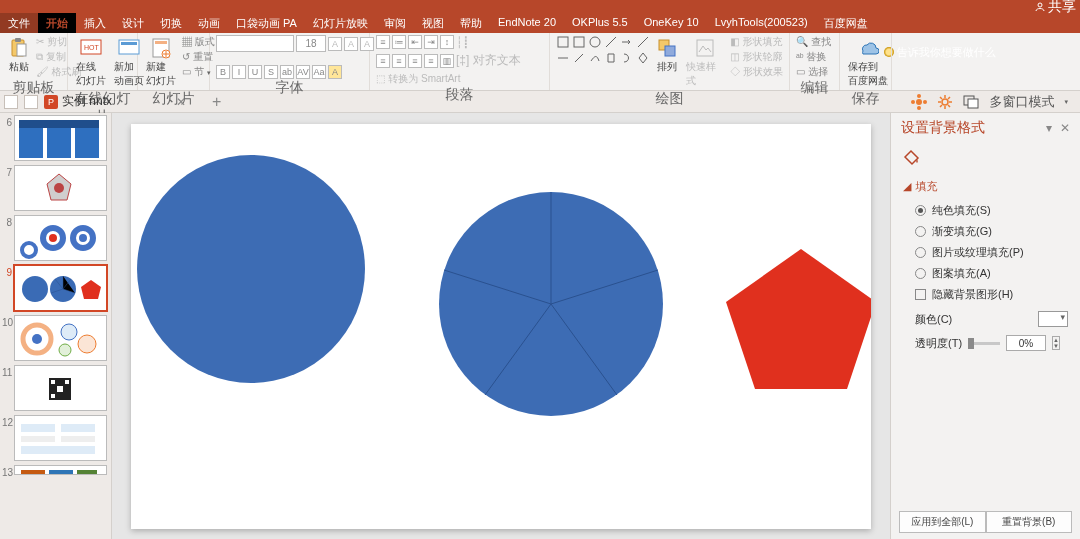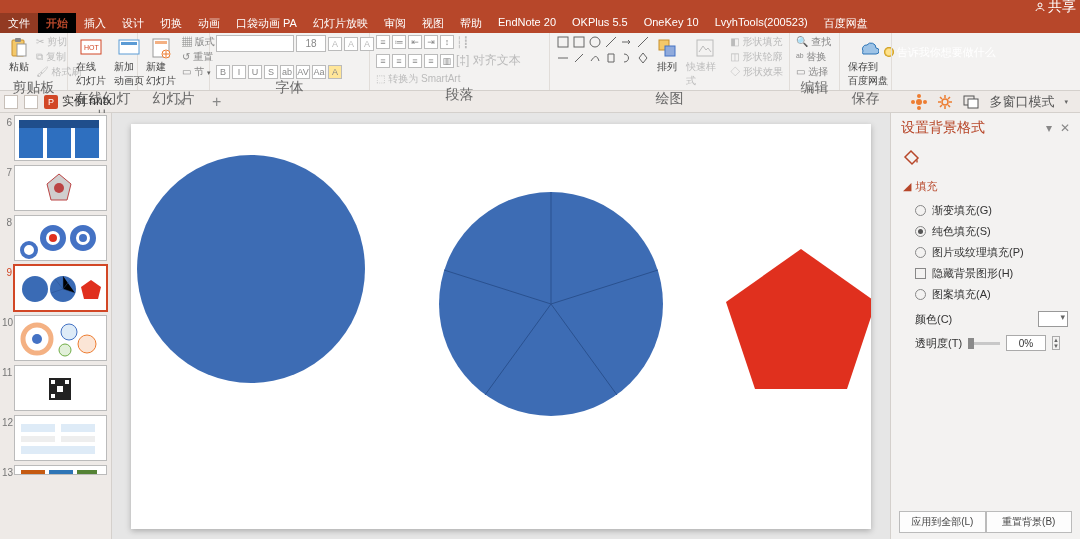--- a/index.html
+++ b/index.html
@@ -506,38 +506,38 @@
           <path d="M4 10l6-6 7 7-6 6-7-7z" fill="none" stroke="#b7472a" stroke-width="1.5"></path>
           <path d="M16 12c1 2 1 3 0 4-1-1-1-2 0-4z" fill="#b7472a"></path>
         </svg>
     </div>
     <div class="panel-section">
       <div class="section-title">
         <span style="color:#b7472a">◢</span>
         <span style="color:#b7472a">填充</span>
       </div>
       <div class="opt">
+          <span class="radio sel"></span>
+          <span>纯色填充(S)</span>
+        </div>
+      <div class="opt">
           <span class="radio"></span>
           <span>渐变填充(G)</span>
-        </div>
-      <div class="opt">
-          <span class="radio sel"></span>
-          <span>纯色填充(S)</span>
         </div>
       <div class="opt">
           <span class="radio"></span>
           <span>图片或纹理填充(P)</span>
         </div>
       <div class="opt">
+          <span class="radio"></span>
+          <span>图案填充(A)</span>
+        </div>
+      <div class="opt">
           <span class="chk"></span>
           <span>隐藏背景图形(H)</span>
-        </div>
-      <div class="opt">
-          <span class="radio"></span>
-          <span>图案填充(A)</span>
         </div>
 
       <div class="color-row">
         <span>颜色(C)</span>
         <div class="color-swatch"></div>
       </div>
       <div class="trans-row">
         <span>透明度(T)</span>
         <div class="slider"></div>
         <div class="pct-box">0%</div>

